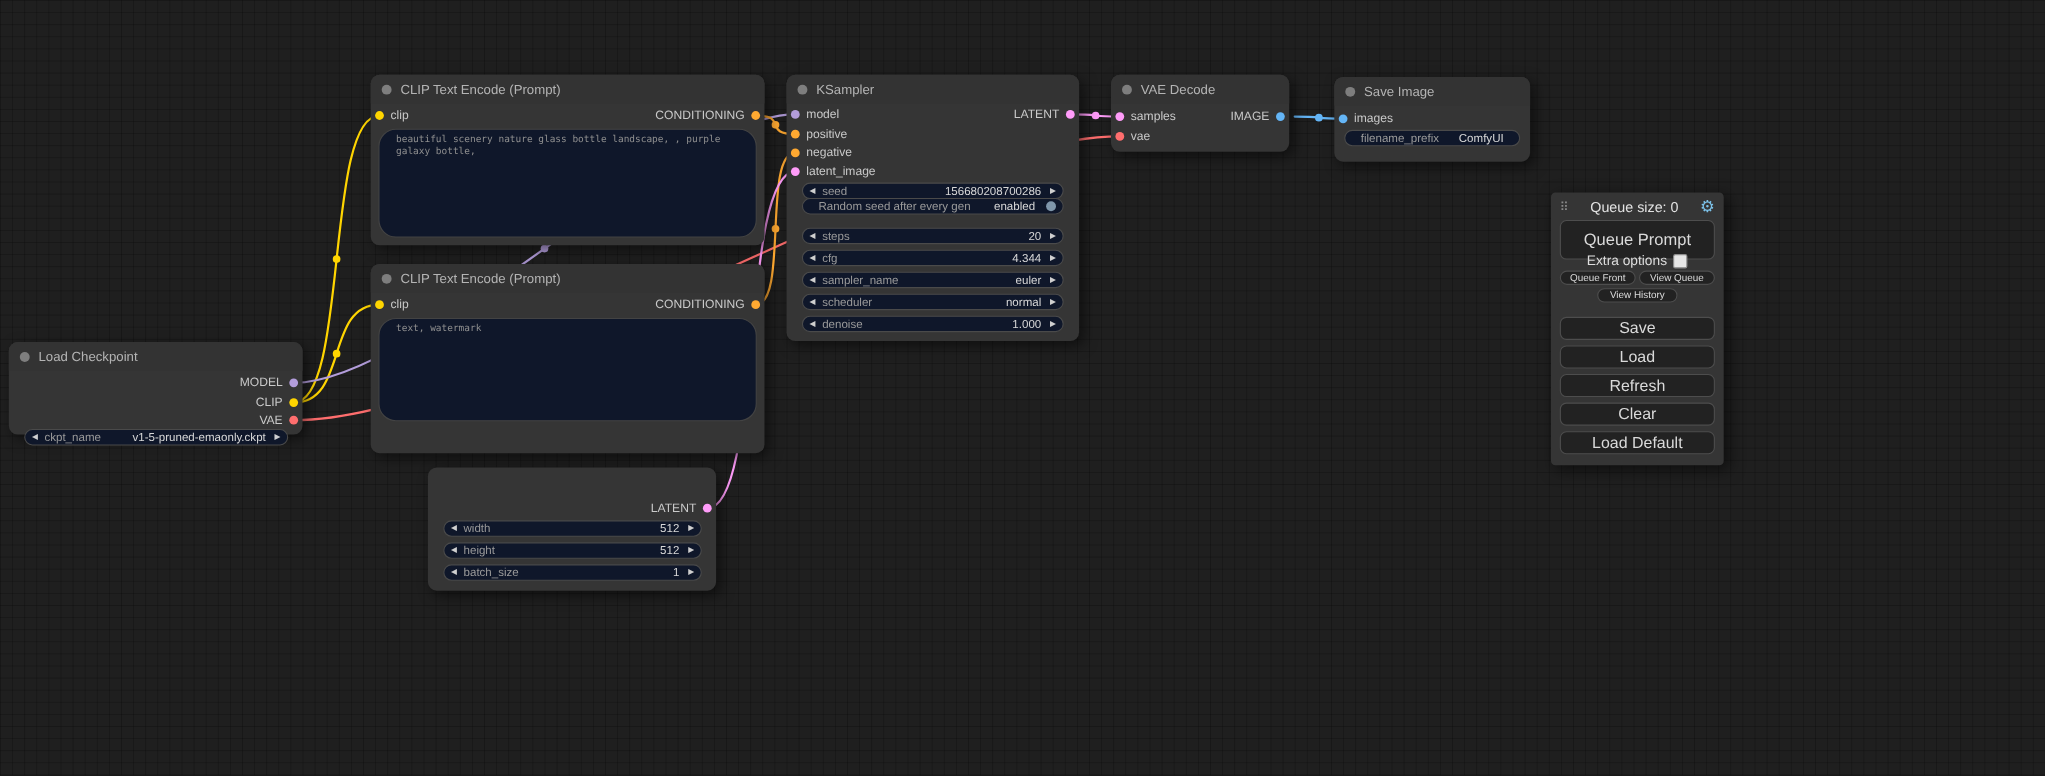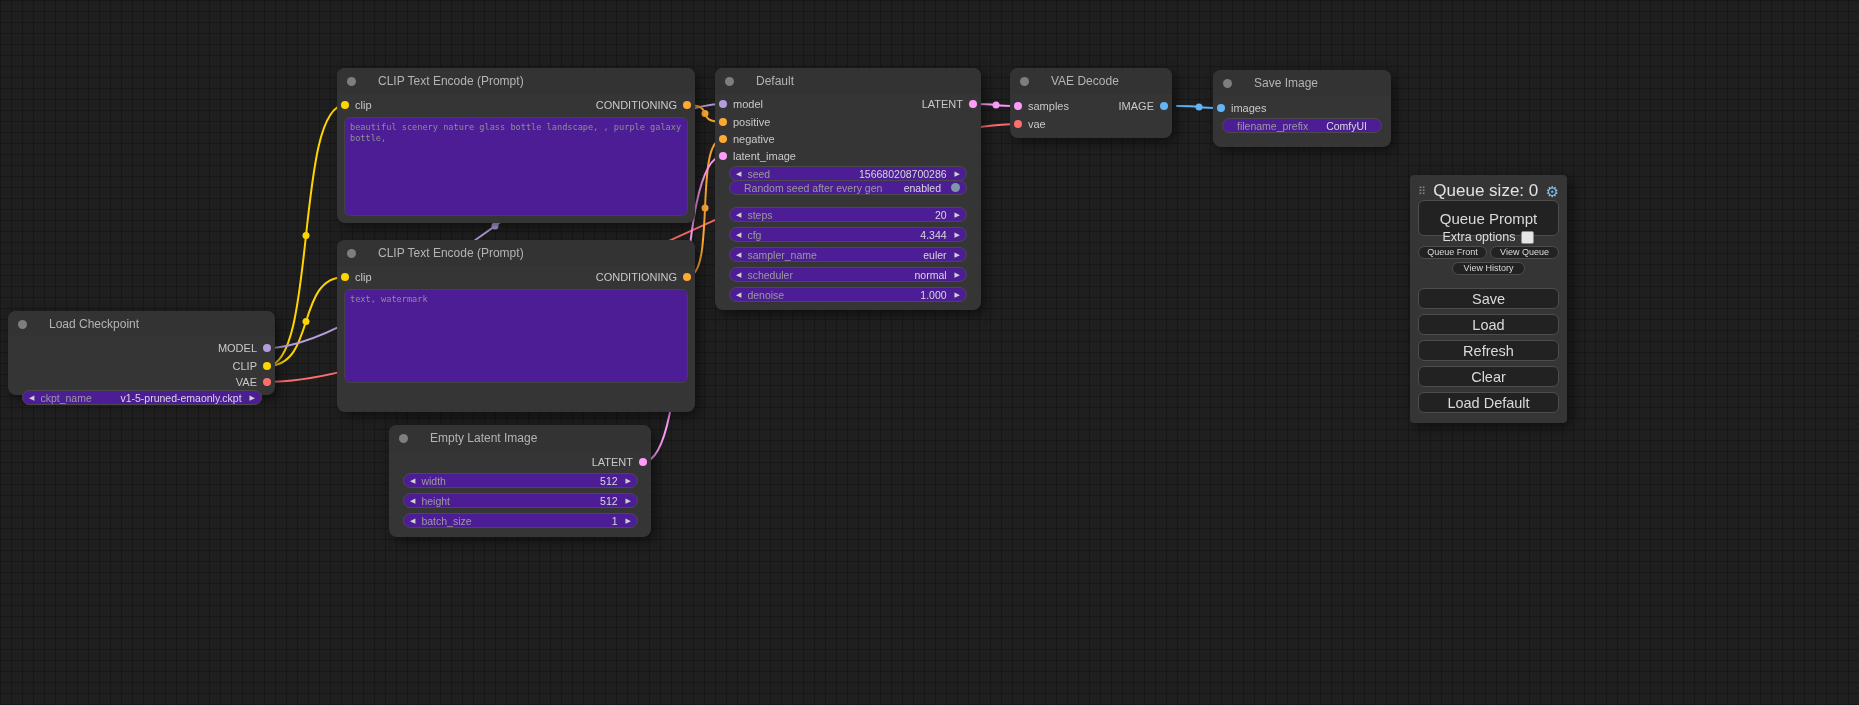--- a/index.html
+++ b/index.html
@@ -15,49 +15,49 @@
   
   #wires{position:absolute;left:0;top:0;z-index:1;}
   #wires path{fill:none;stroke-width:2;stroke-linecap:round;}
   .w-model{stroke:#B39DDB}.w-clip{stroke:#FFD500}.w-vae{stroke:#FF6E6E}
   .w-cond{stroke:#FFA931}.w-latent{stroke:#FF9CF9}.w-image{stroke:#64B5F6}
   .m-model{fill:#B39DDB}.m-clip{fill:#FFD500}.m-vae{fill:#FF6E6E}
   .m-cond{fill:#FFA931}.m-latent{fill:#FF9CF9}.m-image{fill:#64B5F6}
   
   .node{position:absolute;z-index:2;background:#353535;border-radius:8px;
         box-shadow:4px 4px 12px rgba(0,0,0,.5);}
-  .ntitle{height:26px;display:flex;align-items:center;gap:22px;padding:0 10px;
+  .ntitle{height:26px;display:flex;align-items:center;gap:8px;padding:0 10px;
           background:#333;border-radius:8px 8px 0 0;}
   .ndot{width:9px;height:9px;border-radius:50%;background:#7e7e7e;flex:none;}
   .ntext{font-size:12px;color:#b4b4b4;white-space:nowrap;}
   .port{position:absolute;height:16px;display:flex;align-items:center;gap:6px;
         font-size:11px;color:#c9c9c9;white-space:nowrap;}
   .port.in{left:4px;}
   .port.out{right:4px;}
   .pdot{width:8px;height:8px;border-radius:50%;flex:none;}
   .c-model{background:#B39DDB}.c-clip{background:#FFD500}.c-vae{background:#FF6E6E}
   .c-cond{background:#FFA931}.c-latent{background:#FF9CF9}.c-image{background:#64B5F6}
-  .widget{position:absolute;height:15px;background:#4c1d95;border:1px solid #4a4a4a;
+  .widget{position:absolute;height:15px;background:#0f172a;border:1px solid #4a4a4a;
           border-radius:8px;display:flex;align-items:center;font-size:10.5px;
           padding:0 6px;box-sizing:border-box;justify-content:center;}
   .warr{font-size:7px;color:#cfcfcf;line-height:1;flex:none;}
   .wlabel{margin-left:6px;color:#9a9a9a;}
   .wlabel.noarr{margin-left:8px;}
   .wvalue{margin-left:auto;margin-right:8px;color:#d8d8d8;}
   .togdot{width:9px;height:9px;border-radius:50%;background:#7f96aa;flex:none;margin-left:2px;}
-  .ta{position:absolute;background:#4c1d95;border:1px solid #434343;border-radius:6px;
+  .ta{position:absolute;background:#0f172a;border:1px solid #434343;border-radius:16px;
       color:#8f8f8f;font-family:"DejaVu Sans Mono",monospace;font-size:8.6px;
-      line-height:11px;padding:4px 5px;white-space:pre-wrap;word-break:normal;
+      line-height:11px;padding:4px 15px;white-space:pre-wrap;word-break:normal;
       overflow:hidden;box-sizing:border-box;}
   
   .qpanel{position:absolute;z-index:3;background:#353535;border-radius:4px;
           box-shadow:4px 4px 14px rgba(0,0,0,.55);}
   .qhead{display:flex;align-items:center;padding:6px 8px 0 8px;}
   .qdrag{color:#8a8a8a;font-size:11px;cursor:grab;}
-  .qsize{flex:1;text-align:center;font-size:17px;color:#e2e2e2;}
+  .qsize{flex:1;text-align:center;font-size:13px;color:#e2e2e2;}
   .qgear{color:#7cc1e8;font-size:15px;line-height:1;cursor:pointer;}
   .qbtn{position:absolute;left:8px;width:141px;background:#222;
         border:1px solid #4d4d4d;border-radius:6px;color:#dadada;
         font-family:"Liberation Sans",sans-serif;cursor:pointer;padding:0;
         box-sizing:border-box;}
   .qbtn.big{height:21px;font-size:14.5px;}
   .qbtn.qp{height:36px;font-size:15px;}
   .qbtn.small{width:69px;height:13px;font-size:9px;border-radius:7px;line-height:11px;}
   .qextra{position:absolute;left:0;top:55px;width:100%;display:flex;
           justify-content:center;align-items:center;gap:6px;font-size:12.5px;color:#dddddd;}
@@ -141,24 +141,20 @@
       <span>clip</span>
     </div>
     <div class="port out" style="top:29px">
       <span>CONDITIONING</span>
       <span class="pdot c-cond"></span>
     </div>
     <div class="ta" style="top:49px;left:7px;right:7px;height:94px">text, watermark</div>
   </div>
 
   <div class="node" style="left:389px;top:425px;width:262px;height:112px">
-    <div class="ntitle">
-      <span class="ndot"></span>
-      <span class="ntext">Empty Latent Image</span>
-    </div>
     <div class="port out" style="top:29px">
       <span>LATENT</span>
       <span class="pdot c-latent"></span>
     </div>
     <div class="widget" style="top:48px;left:14px;right:13px">
       <span class="warr">◀</span>
       <span class="wlabel">width</span>
       <span class="wvalue">512</span>
       <span class="warr">▶</span>
     </div>
@@ -172,21 +168,21 @@
       <span class="warr">◀</span>
       <span class="wlabel">batch_size</span>
       <span class="wvalue">1</span>
       <span class="warr">▶</span>
     </div>
   </div>
 
   <div class="node" style="left:715px;top:68px;width:266px;height:242px">
     <div class="ntitle">
       <span class="ndot"></span>
-      <span class="ntext">Default</span>
+      <span class="ntext">KSampler</span>
     </div>
     <div class="port in" style="top:28px">
       <span class="pdot c-model"></span>
       <span>model</span>
     </div>
     <div class="port in" style="top:46px">
       <span class="pdot c-cond"></span>
       <span>positive</span>
     </div>
     <div class="port in" style="top:63px">

